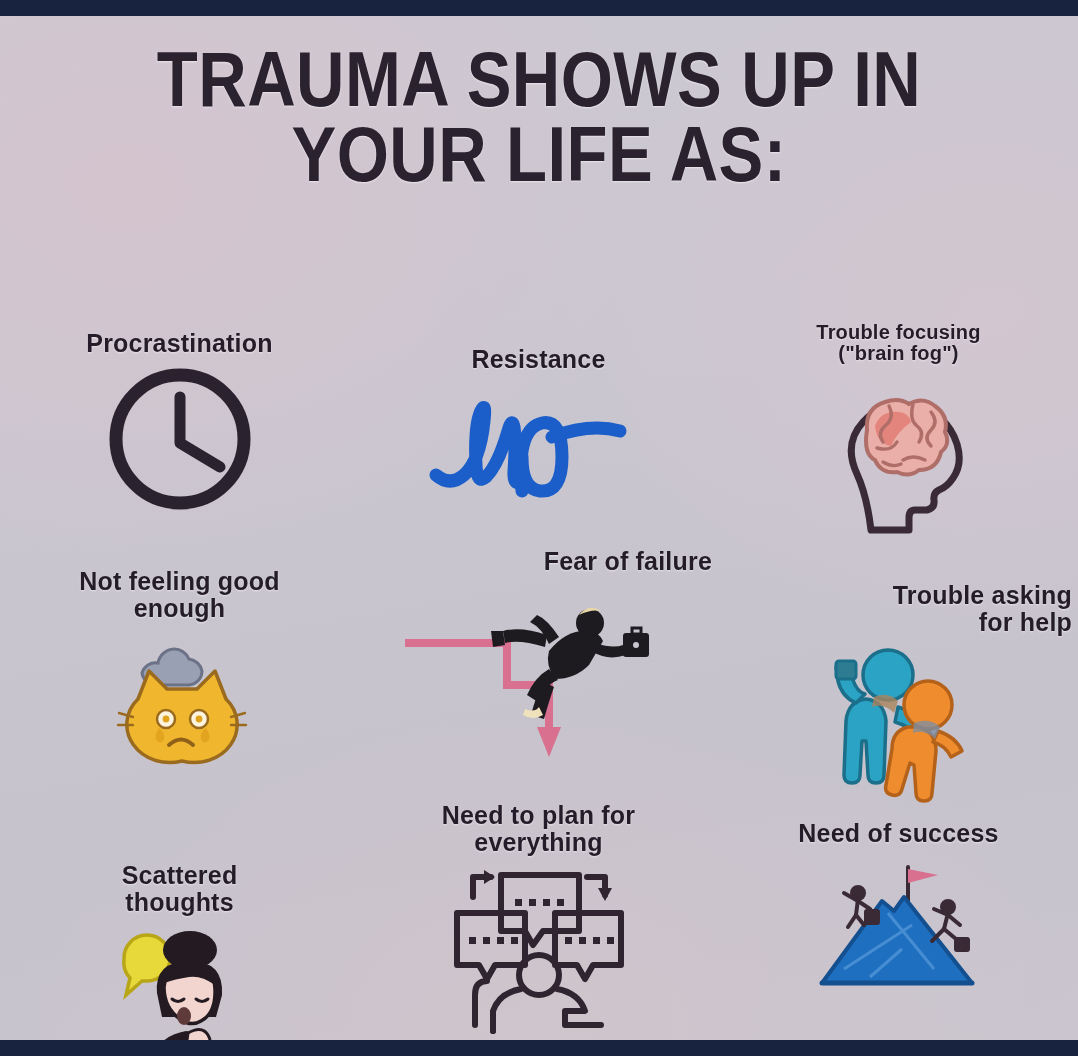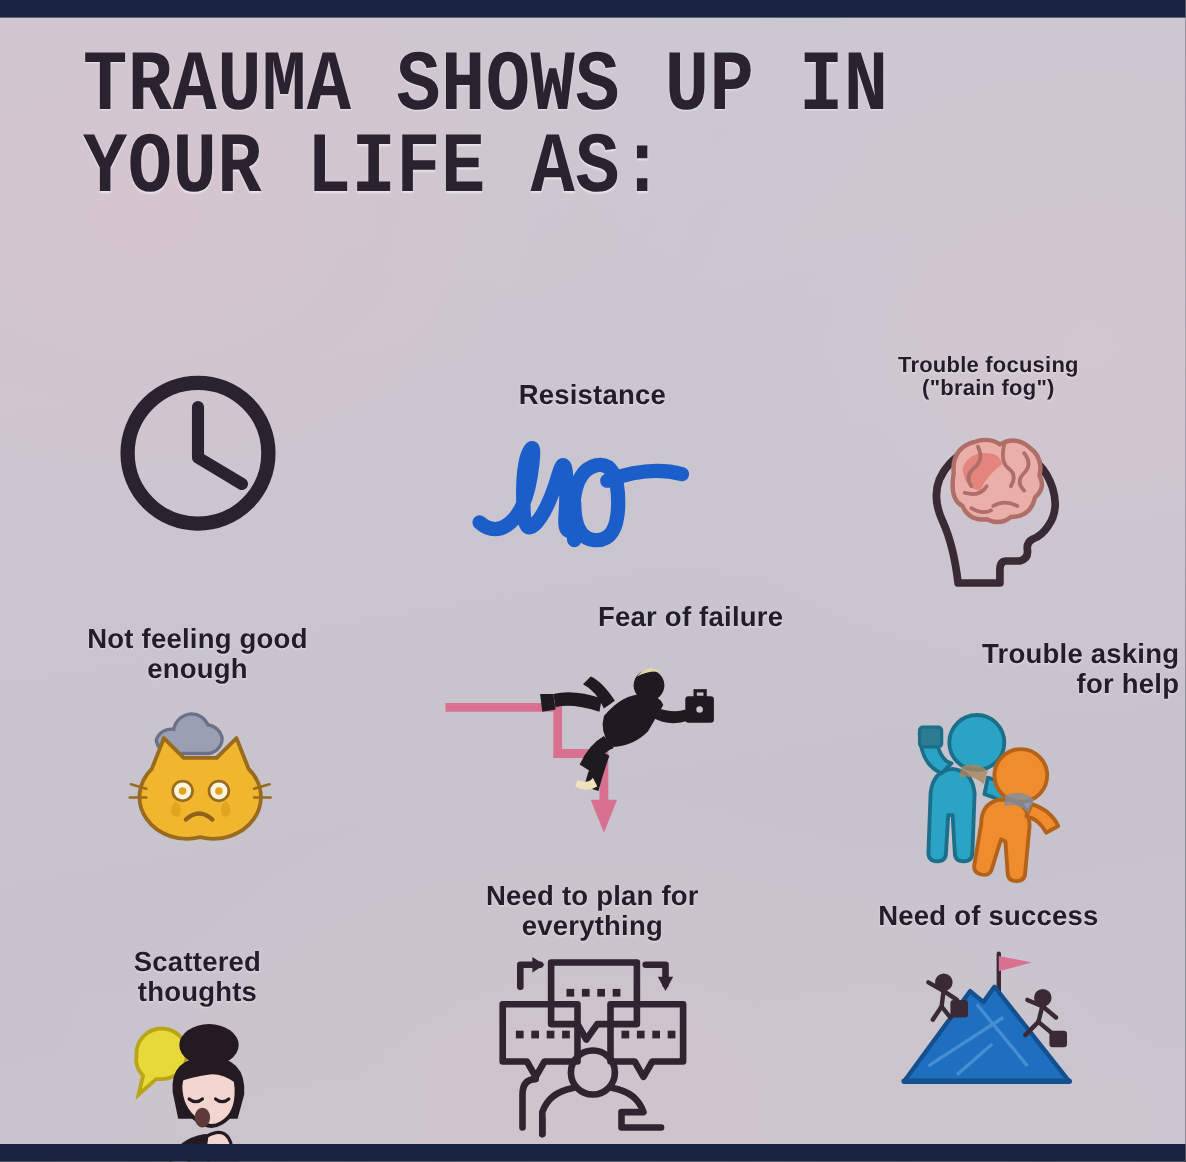--- a/index.html
+++ b/index.html
@@ -17,22 +17,23 @@
       linear-gradient(170deg,#cdc9d2 0%, #c9c6d0 38%, #c6c3cd 70%, #cac5ce 100%);
   }
 
   .navbar{ position:absolute; left:0; width:100%; background:#18233f; }
   .navbar.top{ top:0; height:16px; }
   .navbar.bottom{ bottom:0; height:16px; }
 
   
   .title{
     position:absolute; left:0; width:100%;
+    text-align:center;
     color:#2b2230;
-    font-family:Liberation Mono, monospace;
+    font-family:Liberation Sans, sans-serif;
     font-weight:bold;
     letter-spacing:0.5px;
     text-shadow:0 1px 2px rgba(255,255,255,0.55);
   }
   .title .line{
     display:block;
     font-size:78px;
     line-height:0.96;
     transform:scaleX(0.86);
     transform-origin:center;
@@ -84,20 +85,21 @@
   <div class="navbar top"></div>
 
   <div class="title" id="title-block">
     <span class="line">TRAUMA SHOWS UP IN</span>
     <span class="line">YOUR LIFE AS:</span>
   </div>
 
   <div class="col left">
 
     <div class="cell c1">
+      <div class="label">Procrastination</div>
       <div class="art">
         <svg width="160" height="152" viewBox="0 0 160 152">
           <circle cx="80" cy="76" r="64" fill="none" stroke="#2b2230" stroke-width="13"></circle>
           <path d="M80 34 L80 80 L120 104" fill="none" stroke="#2b2230" stroke-width="11" stroke-linecap="round" stroke-linejoin="round"></path>
         </svg>
       </div>
     </div>
 
     <div class="cell c2">
       <div class="label" style="white-space:pre-line">Not feeling good

